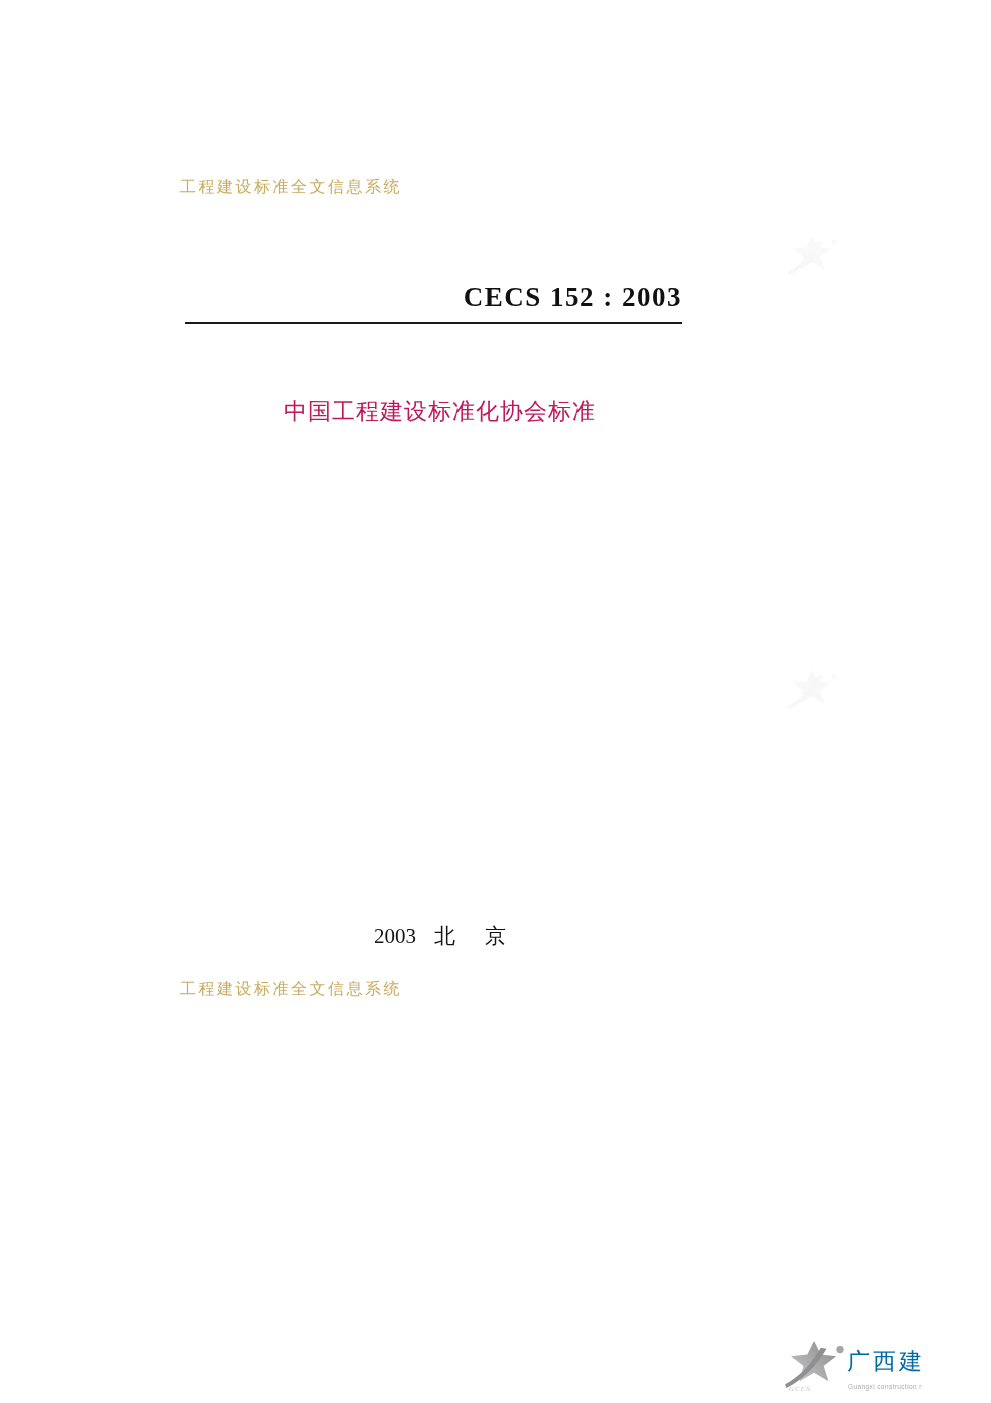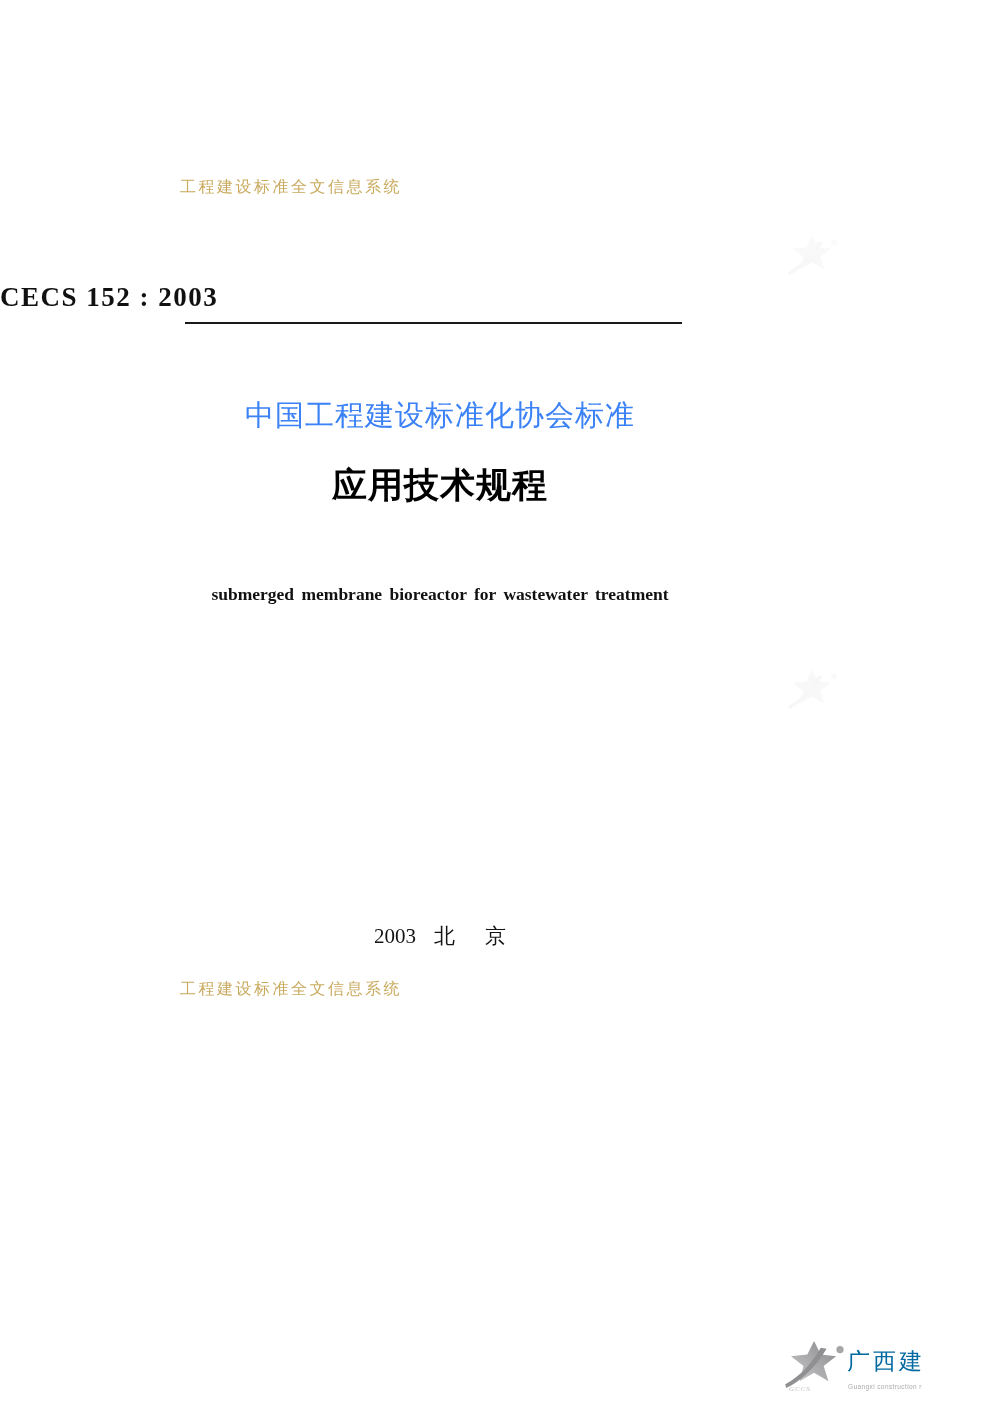--- a/index.html
+++ b/index.html
@@ -18,34 +18,34 @@
     font-family:"Liberation Serif", serif;
     font-size:16px;letter-spacing:2.5px;
     color:#c9aa5e;
   }
   .watermark.top{top:177px;}
   .watermark.bottom{top:979px;}
 
   
   .std-number{
     position:absolute;top:282px;left:0;width:682px;
-    text-align:left;
+    text-align:right;
     font-family:"Liberation Serif", serif;
     font-weight:bold;font-size:27px;letter-spacing:1.5px;
     color:#111;
   }
   .header-rule{
     position:absolute;top:322px;left:185px;
     width:497px;height:2px;background:#1a1a1a;
   }
 
   
   .center-col{position:absolute;left:0;width:880px;text-align:center;}
 
-  .assoc{top:396px;font-size:29px;letter-spacing:1px;font-family:Liberation Mono, monospace;color:#3b82f6;}
+  .assoc{top:396px;font-size:23px;letter-spacing:1px;font-family:Liberation Mono, monospace;color:#be185d;}
   .title-cn{
     top:461px;
     font-family:"Liberation Sans", sans-serif;
     font-weight:bold;font-size:35px;line-height:47px;
     color:#000;letter-spacing:1px;
   }
   .title-en{
     top:580px;
     font-family:"Liberation Serif", serif;
     font-weight:bold;font-size:17.5px;line-height:28px;
@@ -93,25 +93,23 @@
 <div class="page">
 
   <div class="watermark top">工程建设标准全文信息系统</div>
 
   <div class="std-number">CECS 152 : 2003</div>
   <div class="header-rule"></div>
 
   <div class="center-col assoc">中国工程建设标准化协会标准</div>
 
   <div class="center-col title-cn">
-    <div>应用技术规程</div>
   </div>
 
   <div class="center-col title-en">
-    <div>submerged membrane bioreactor for wastewater treatment</div>
   </div>
 
   <div class="center-col pub-line">
     <span class="year">2003</span><span class="bei">北</span><span>京</span>
   </div>
 
   <div class="watermark bottom">工程建设标准全文信息系统</div>
 
   <div class="ghost g1">
     <svg viewBox="0 0 62 52" width="50" height="42">

